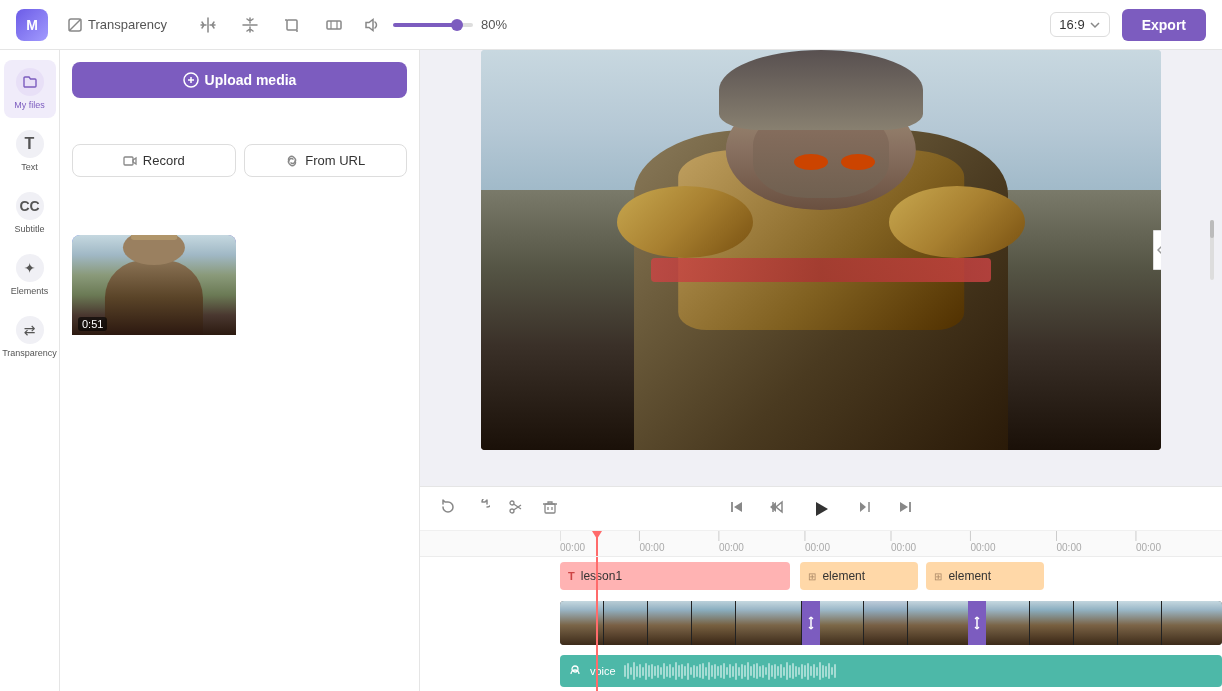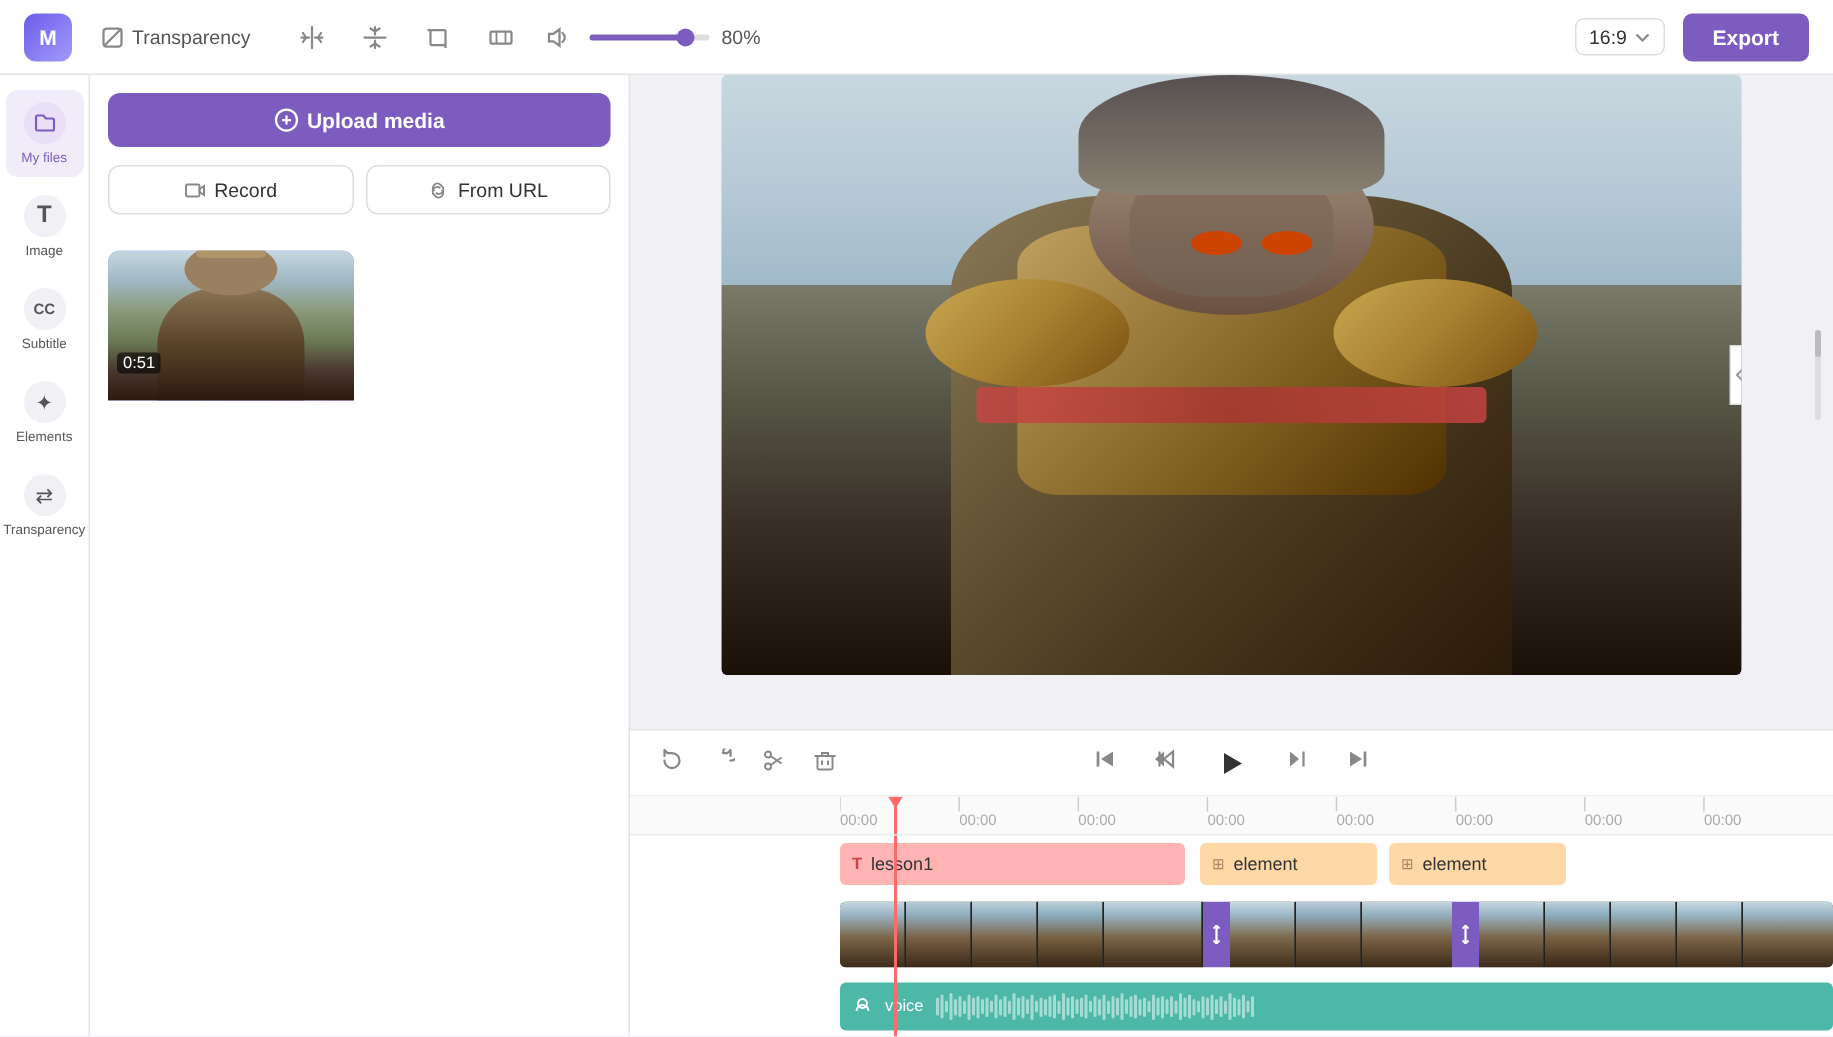--- a/index.html
+++ b/index.html
@@ -96,20 +96,21 @@
     }
     .sidebar-item.active .sidebar-icon { background: #e8e0f7; }
 
     
     .media-panel {
       width: 360px;
       background: #fff;
       border-right: 1px solid #e5e5e5;
       display: flex; flex-direction: column;
       flex-shrink: 0;
+      gap: 34px;
     }
     .upload-btn {
       margin: 12px;
       background: #7c5cbf; color: white;
       border: none; border-radius: 8px;
       padding: 10px; font-size: 14px; font-weight: 600;
       cursor: pointer; display: flex; align-items: center; justify-content: center; gap: 6px;
     }
     .source-buttons {
       display: flex; gap: 8px; padding: 0 12px 12px;
@@ -135,21 +136,21 @@
     .media-item {
       border-radius: 8px; overflow: hidden; cursor: pointer; position: relative;
     }
     .media-thumbnail {
       width: 100%; height: 100px;
       background: linear-gradient(135deg, #667eea 0%, #764ba2 100%);
       display: flex; align-items: center; justify-content: center;
       position: relative; overflow: hidden;
     }
     .media-duration {
-      position: absolute; bottom: 18px; left: 6px;
+      position: absolute; bottom: 4px; left: 6px;
       background: rgba(0,0,0,0.6); color: white;
       font-size: 11px; padding: 1px 4px; border-radius: 3px;
     }
     .media-name {
       font-size: 12px; color: #333; padding: 4px 0; text-align: center;
     }
 
     
     .preview-area {
       flex: 1;
@@ -278,25 +279,25 @@
       <div class="sidebar-icon">
         <svg width="16" height="16" viewBox="0 0 16 16" fill="none">
             <path d="M2 4a1 1 0 011-1h4l1.5 2H13a1 1 0 011 1v6a1 1 0 01-1 1H3a1 1 0 01-1-1V4z" stroke="#7c5cbf" stroke-width="1.4" fill="none"></path>
           </svg>
       </div>
       <span style="font-size:9px; color:#7c5cbf;">My files</span>
     </div>
 
     <div class="sidebar-item">
       <div class="sidebar-icon" style="font-weight:bold; font-size:16px; color:#555;">T</div>
-      <span style="font-size:9px;">Image</span>
+      <span style="font-size:9px;">Text</span>
     </div>
 
     <div class="sidebar-item">
-      <div class="sidebar-icon" style="font-size:10px; font-weight:bold; color:#555;">CC</div>
+      <div class="sidebar-icon" style="font-size:14px; font-weight:bold; color:#555;">CC</div>
       <span style="font-size:9px;">Subtitle</span>
     </div>
 
     <div class="sidebar-item">
       <div class="sidebar-icon" style="font-size:14px; color:#555;">✦</div>
       <span style="font-size:9px;">Elements</span>
     </div>
 
     <div class="sidebar-item">
       <div class="sidebar-icon" style="font-size:14px; color:#555;">⇄</div>

